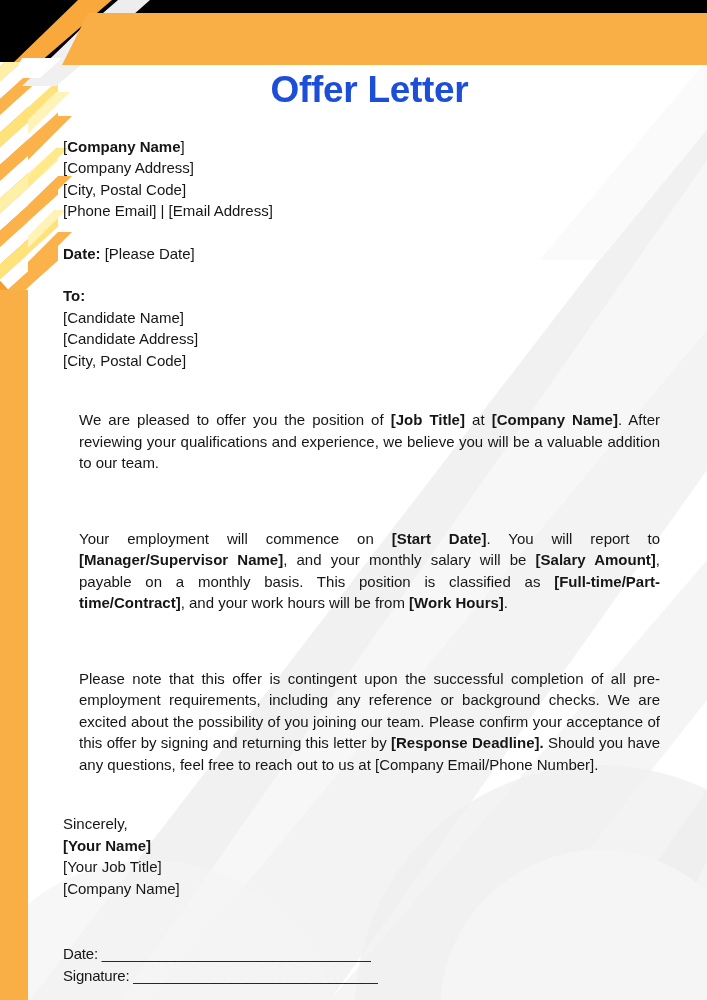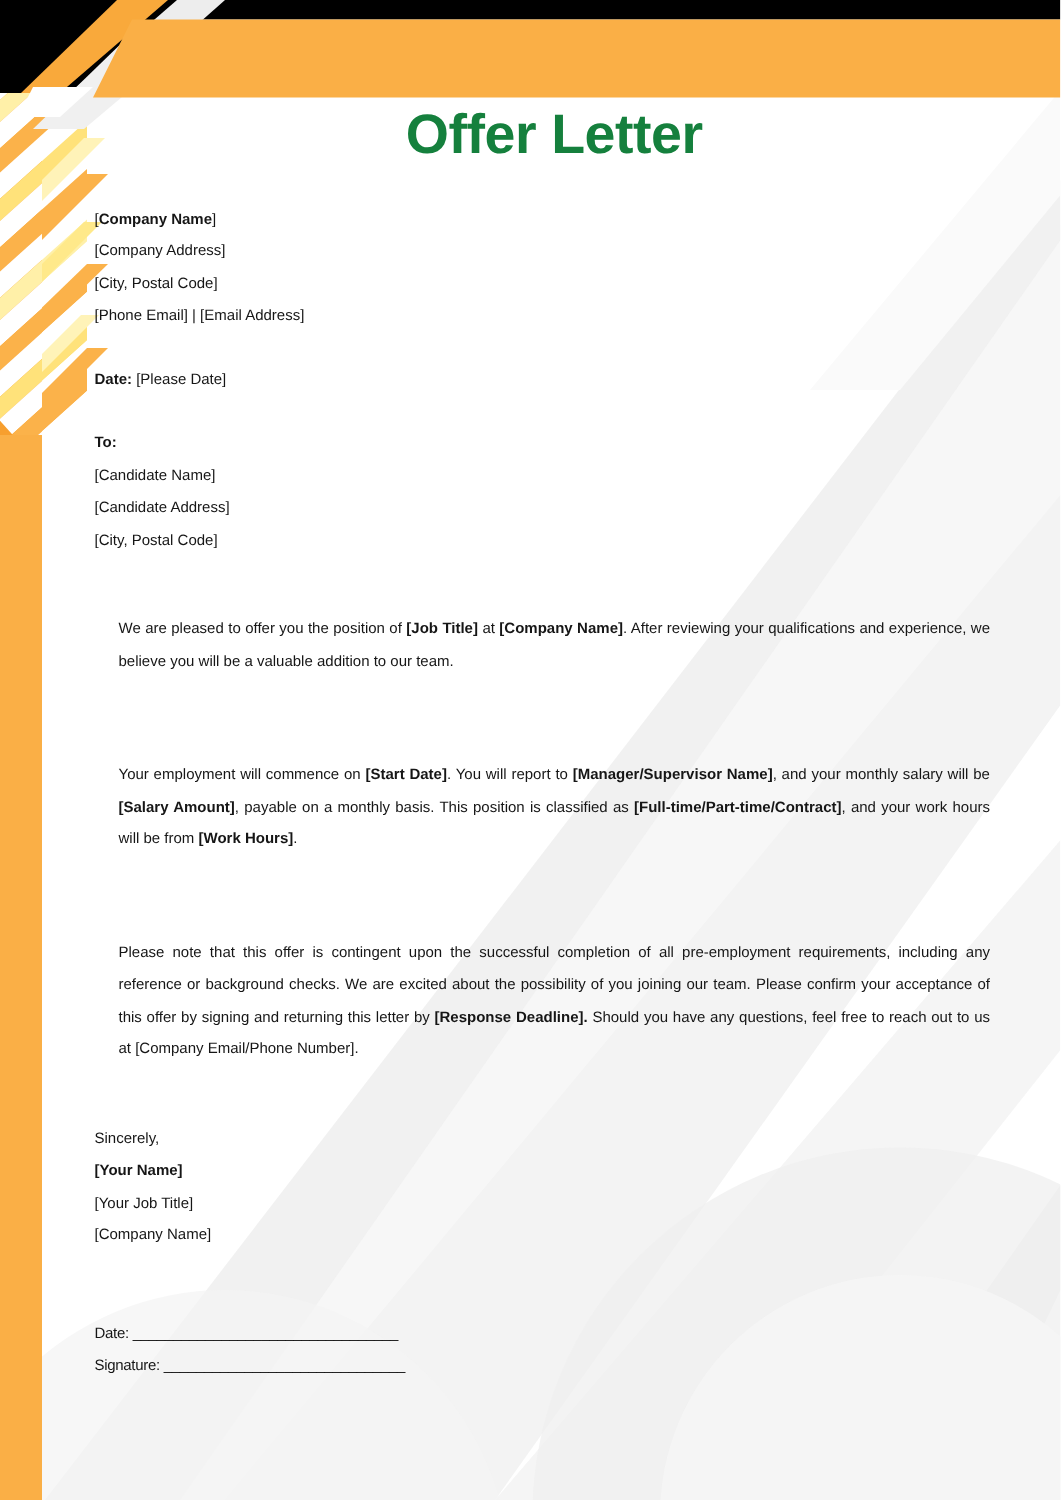--- a/index.html
+++ b/index.html
@@ -59,29 +59,29 @@
     left: 63px;
     right: 31px;
     top: 62px;
   }
 
   #page-title {
     text-align: center;
     font-size: 37px;
     font-weight: bold;
     letter-spacing: -0.3px;
-    color: #15803d;
+    color: #1d4ed8;
     margin-top: 7px;
     margin-bottom: 0;
     line-height: 1.15;
   }
 
   .letter-body {
     margin-top: 24px;
-    font-size: 10px;
+    font-size: 15px;
     line-height: 21.5px;
     color: #161616;
   }
 
   .line {
     white-space: nowrap;
   }
 
   .blk {
     margin: 0;

